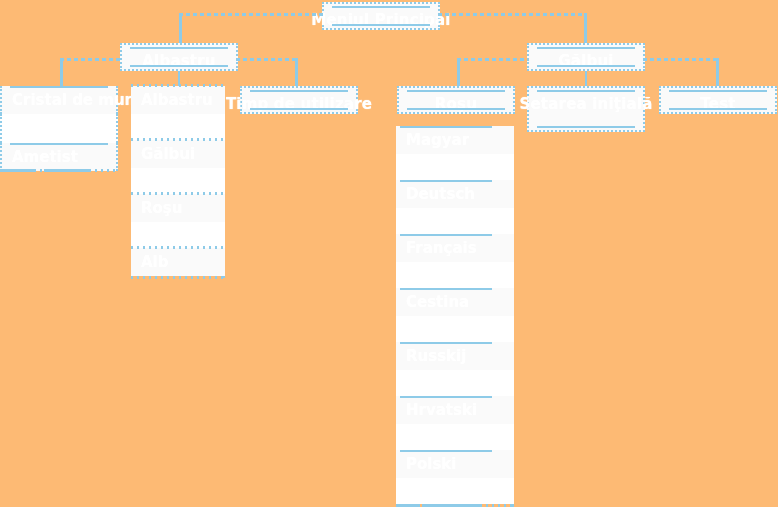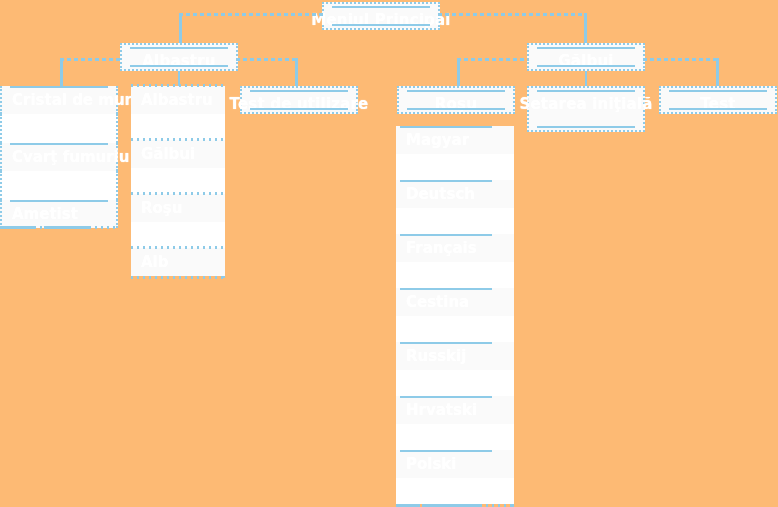--- a/index.html
+++ b/index.html
@@ -190,33 +190,20 @@
       </div>
       <div class="sep" style="top:28px;">
         <span class="solid-a"></span>
           <span class="dots"></span>
           <span class="solid-b"></span>
           <span class="dots-tail"></span>
       </div>
       <div class="row-body" style="height:29px;"></div>
     </div>
 
-    <div class="row">
-      <div class="row-head">
-        <span class="rule-top" style="position:absolute; left:8px; right:8px; top:0px; height:2px; background:#8ecbe8;"></span>
-        <span class="label">Cvarţ fumuriu</span>
-      </div>
-      <div class="sep" style="top:28px;">
-        <span class="solid-a"></span>
-          <span class="dots"></span>
-          <span class="solid-b"></span>
-          <span class="dots-tail"></span>
-      </div>
-      <div class="row-body" style="height:29px;"></div>
-    </div>
 
     <div class="row">
       <div class="row-head">
         <span class="rule-top" style="position:absolute; left:8px; right:8px; top:0px; height:2px; background:#8ecbe8;"></span>
         <span class="label">Ametist</span>
       </div>
       <div class="sep" style="top:26px;">
         <span class="solid-a" style="width:40px;"></span>
           <span class="dots" style="flex:0 0 10px;"></span>
           <span class="solid-b" style="width:52px;"></span>
@@ -276,21 +263,21 @@
         <span class="label">Alb</span>
       </div>
       <div class="sep" style="top:28px;">
         <span class="dots" style="flex:1;"></span>
       </div>
     </div>
   </div>
 
   <div class="node" style="left:240px; top:86px; width:118px; height:28px;">
     <span class="rule-top"></span>
-    <span class="caption">Test de utilizare</span>
+    <span class="caption">Timp de utilizare</span>
     <span class="rule-bottom"></span>
   </div>
 
   <div class="node" style="left:527px; top:43px; width:118px; height:28px;">
     <span class="rule-top"></span>
     <span class="caption">Gălbui</span>
     <span class="rule-bottom"></span>
   </div>
 
   <div class="h-dash" style="left:457px; top:58px; width:72px;"></div>

